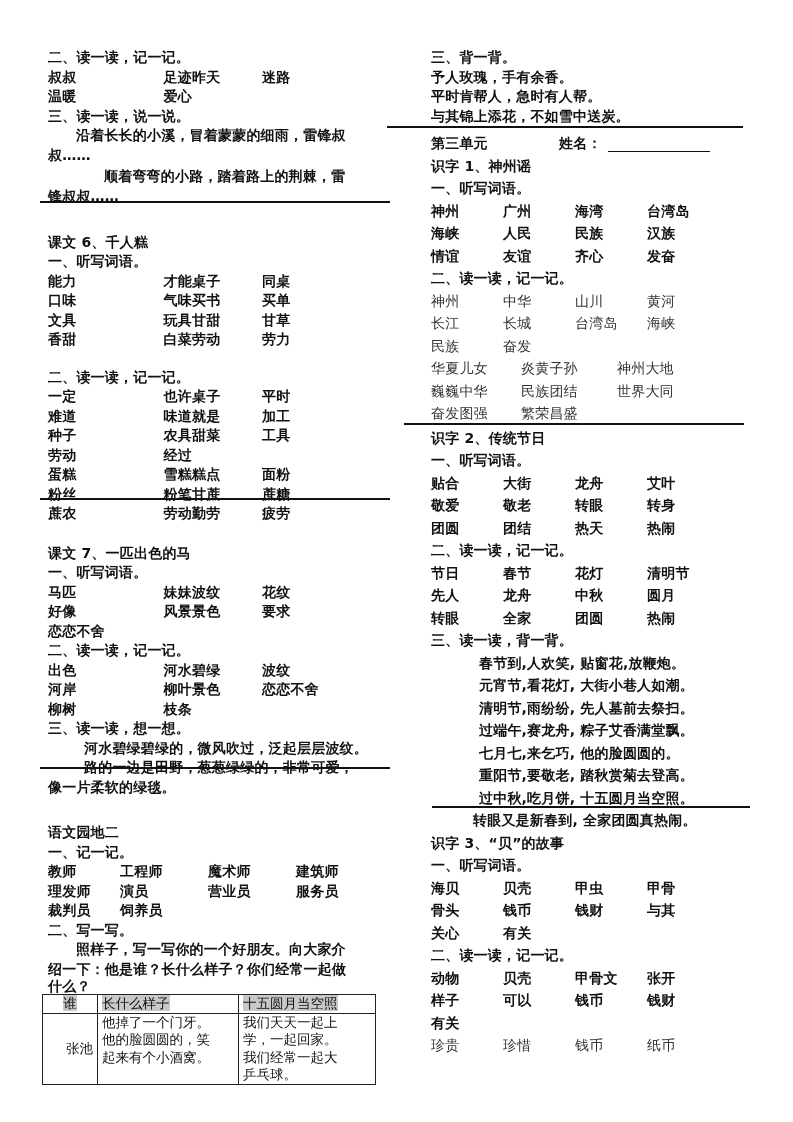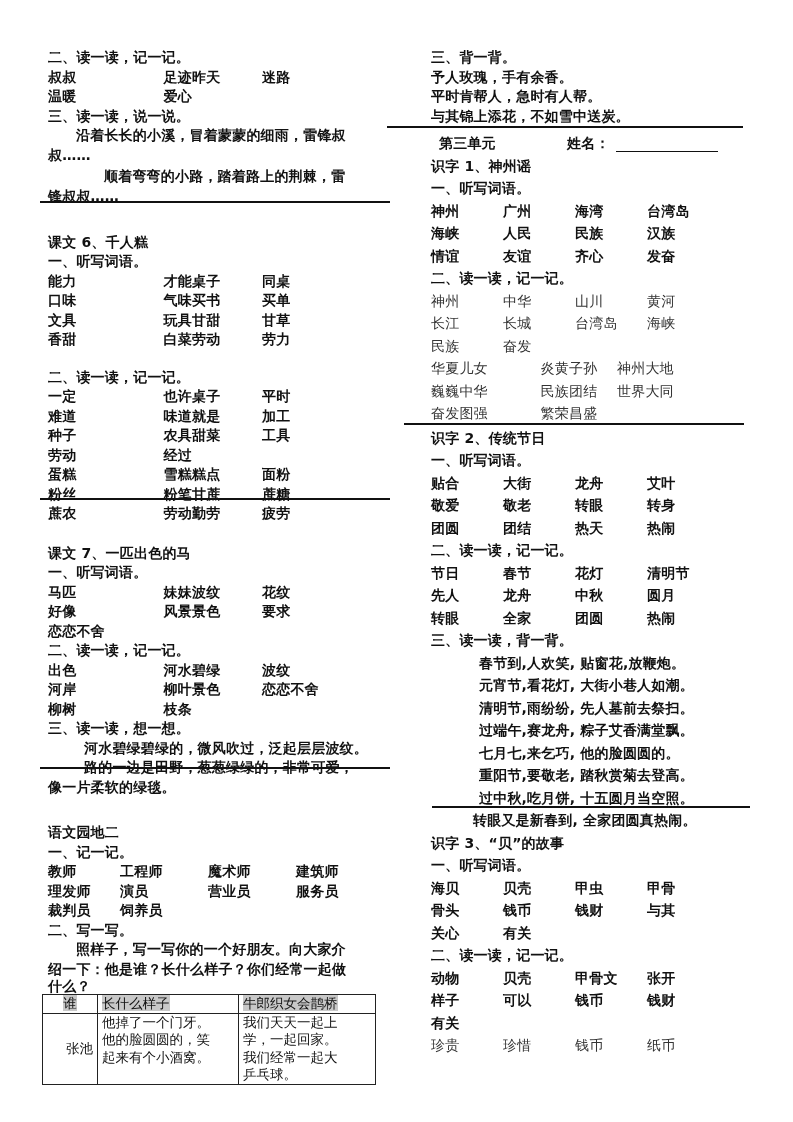--- a/index.html
+++ b/index.html
@@ -15,21 +15,21 @@
   .ln.light { font-weight:normal; color:#333; }
   .ln.tall { height:22.5px; line-height:22.5px; }
   .ind1 { padding-left:28px; }
   .ind2 { padding-left:56px; }
   .ind3 { padding-left:36px; }
   .grid4 { display:flex; }
   .grid4 span { display:inline-block; }
   .w1 { width:72px; } .w2 { width:72px;text-align:right; } .w3 { width:70px; } .w4 { width:90px; }
   .rw1 { width:72px; } .rw2 { width:72px; } .rw3 { width:72px; } .rw4 { width:90px; }
   .phr span { display:inline-block; }
-  .p1 { width:90px; } .p2 { width:96px;text-align:center; } .p3 { width:90px; }
+  .p1 { width:90px; } .p2 { width:96px; } .p3 { width:90px; }
   .rule { position:absolute; height:2px; background:#111; }
   .name-line { display:inline-block; width:102px; border-bottom:1.5px solid #111; height:14px; vertical-align:middle; margin-left:6px; }
   table.friend {
     border-collapse:collapse; font-weight:normal; font-size:13.5px; margin-top:1px;
   }
   table.friend td, table.friend th {
     border:1px solid #222; padding:0 4px; vertical-align:top; line-height:17.5px;
     font-weight:normal; text-align:left;
   }
   table.friend th span { background:#c8c8c8; }
@@ -186,21 +186,21 @@
   <div class="ln">二、写一写。</div>
   <div class="ln ind1">照样子，写一写你的一个好朋友。向大家介</div>
   <div class="ln">绍一下：他是谁？长什么样子？你们经常一起做</div>
   <div class="ln" style="height:14px;line-height:14px;">什么？</div>
 
   <table class="friend" style="width:334px;margin-left:-6px;">
     <tbody>
         <tr>
       <th style="text-align:center;width:46px"><span>谁</span></th>
       <th style="width:132px"><span>长什么样子</span></th>
-      <th><span>牛郎织女会鹊桥</span></th>
+      <th><span>十五圆月当空照</span></th>
     </tr>
     <tr>
       <td class="who">张池</td>
       <td>
         <div>他掉了一个门牙。</div>
         <div>他的脸圆圆的，笑</div>
         <div>起来有个小酒窝。</div>
       </td>
       <td>
         <div>我们天天一起上</div>
@@ -219,21 +219,21 @@
 <div class="rule" style="left:387px;top:126px;width:356px;"></div>
 <div class="rule" style="left:404px;top:423px;width:340px;"></div>
 <div class="rule" style="left:432px;top:806px;width:318px;"></div>
 
 <div id="right" class="col">
   <div class="ln">三、背一背。</div>
   <div class="ln">予人玫瑰，手有余香。</div>
   <div class="ln">平时肯帮人，急时有人帮。</div>
   <div class="ln">与其锦上添花，不如雪中送炭。</div>
 
-  <div class="ln tall" style="margin-top:6px;margin-left:8px;">
+  <div class="ln tall" style="margin-top:6px;">
     <span style="display:inline-block;width:128px">第三单元</span><span>姓名：</span><span class="name-line"></span>
   </div>
   <div class="ln tall">识字 1、神州谣</div>
   <div class="ln tall">一、听写词语。</div>
   <div class="ln tall grid4">
       <span class="rw1">神州</span>
       <span class="rw2">广州</span>
       <span class="rw3">海湾</span>
       <span class="rw4">台湾岛</span>
     </div>

